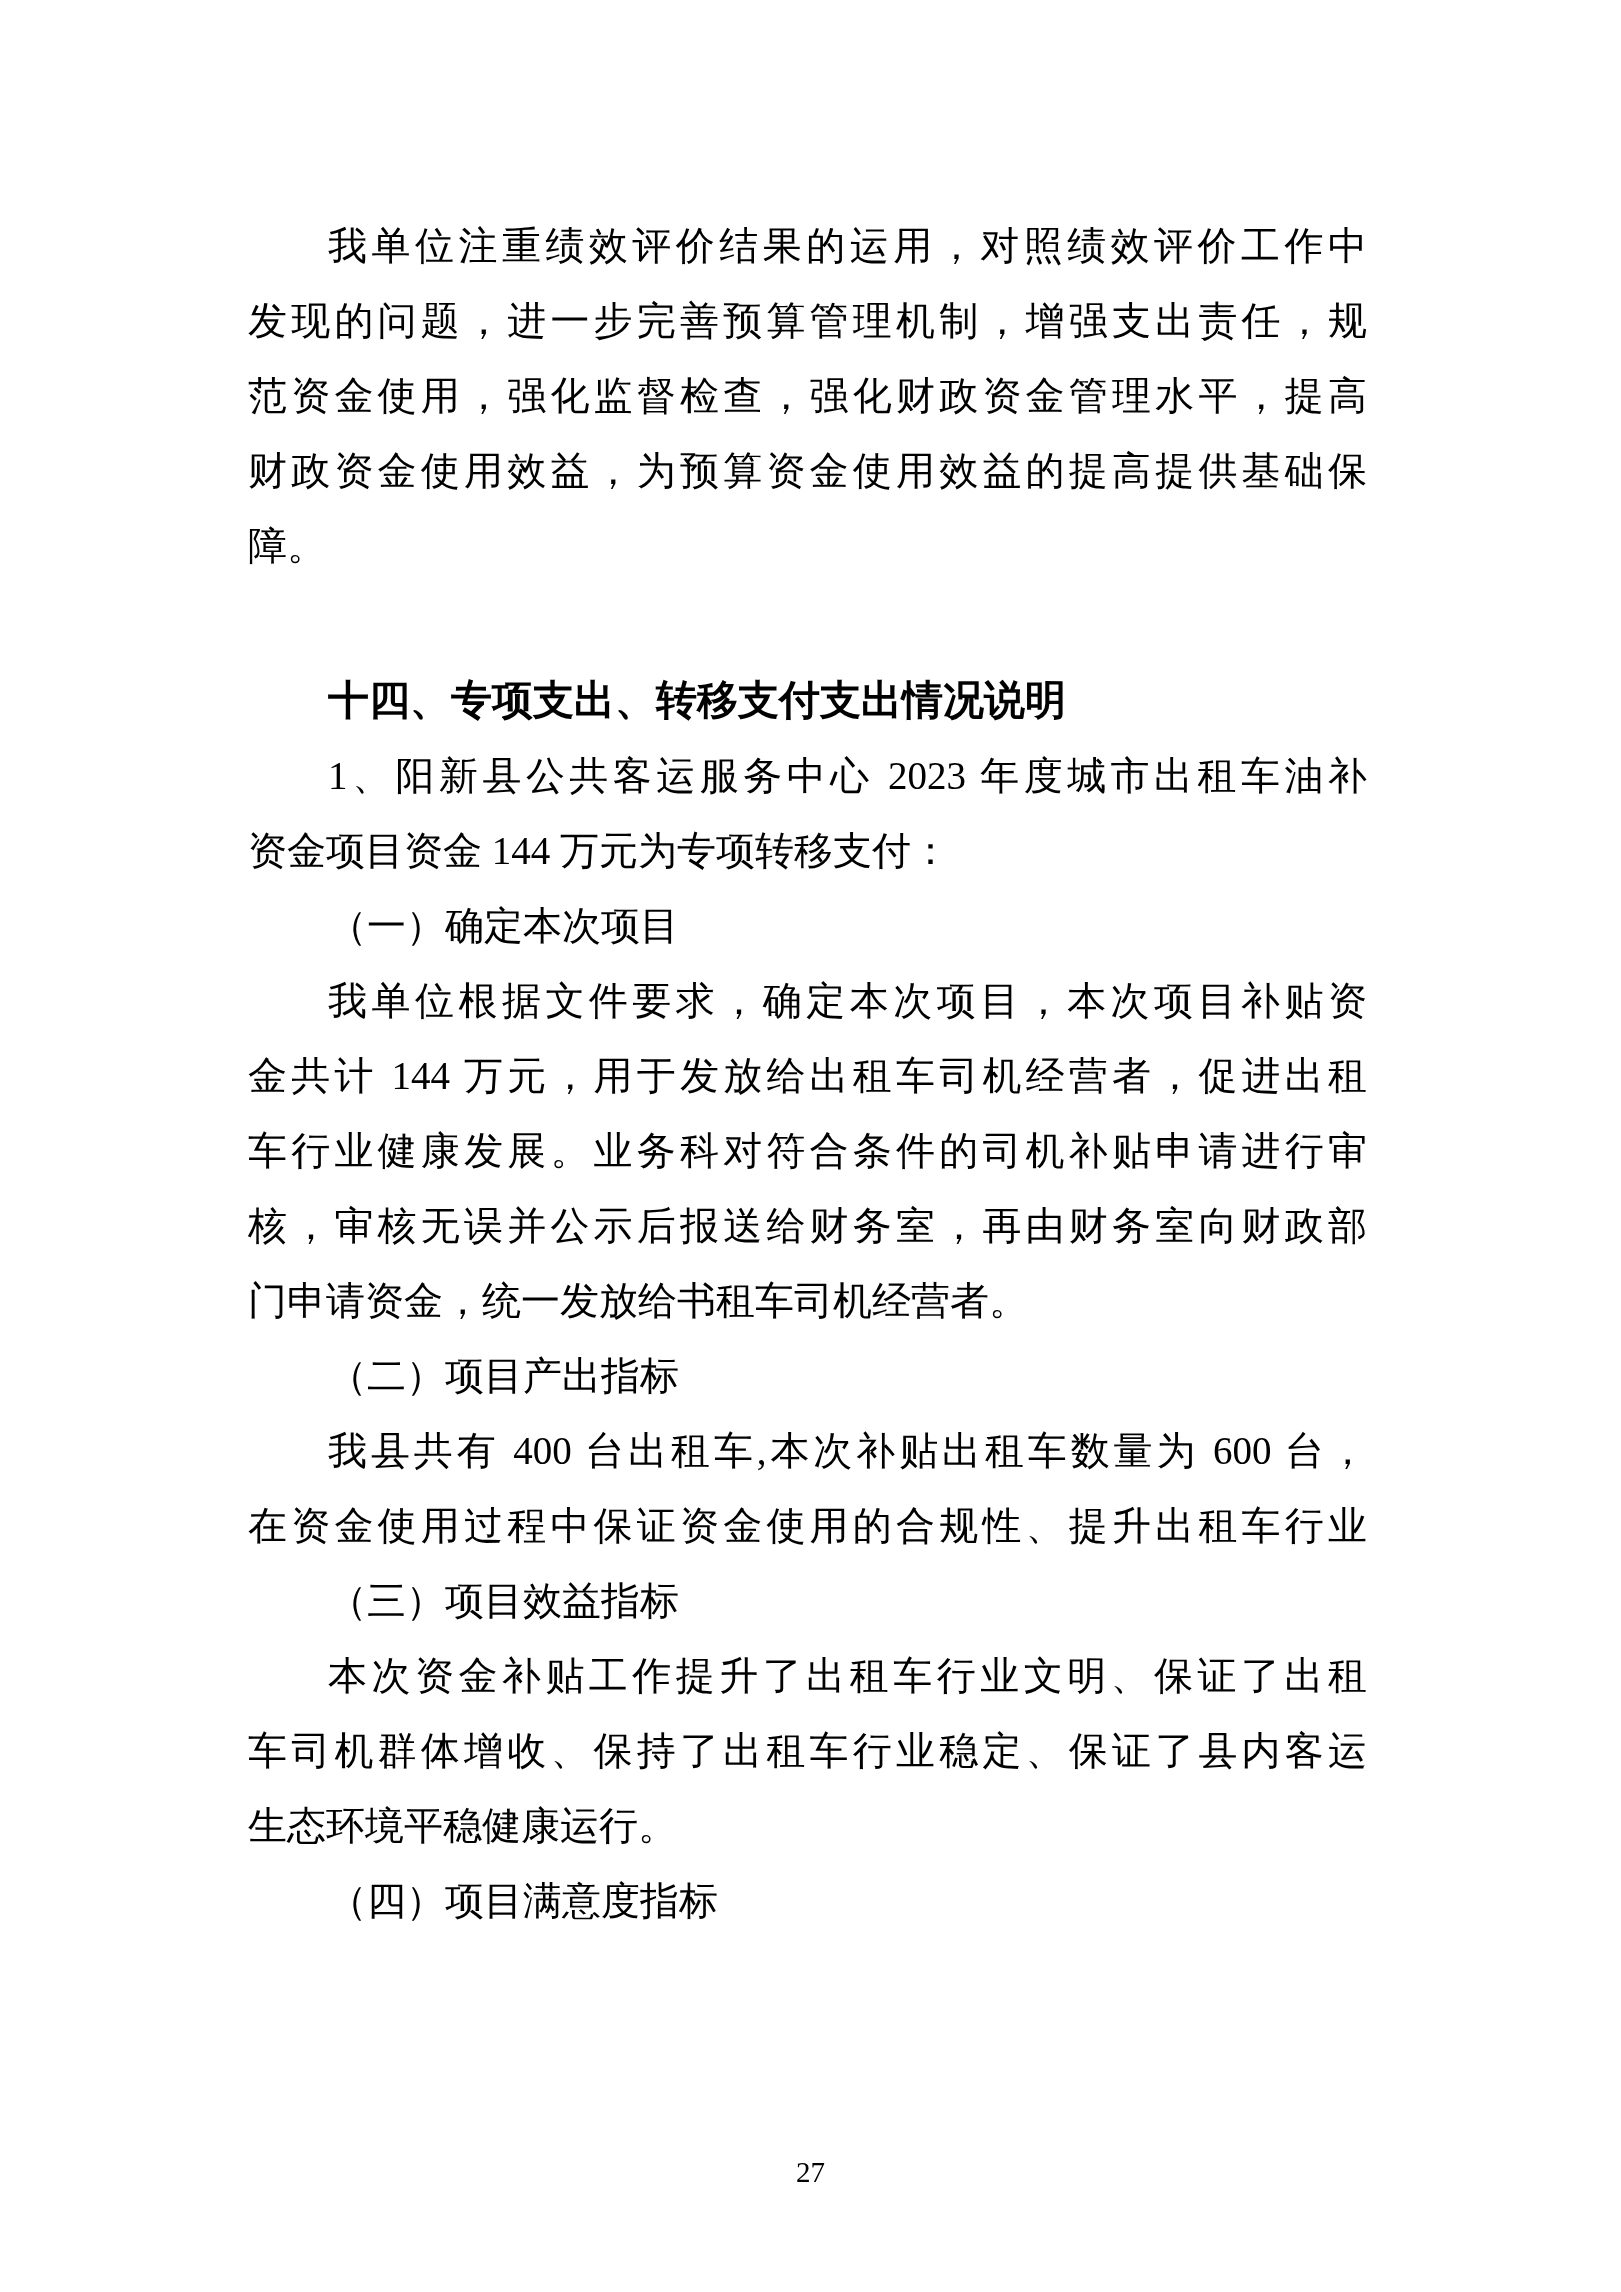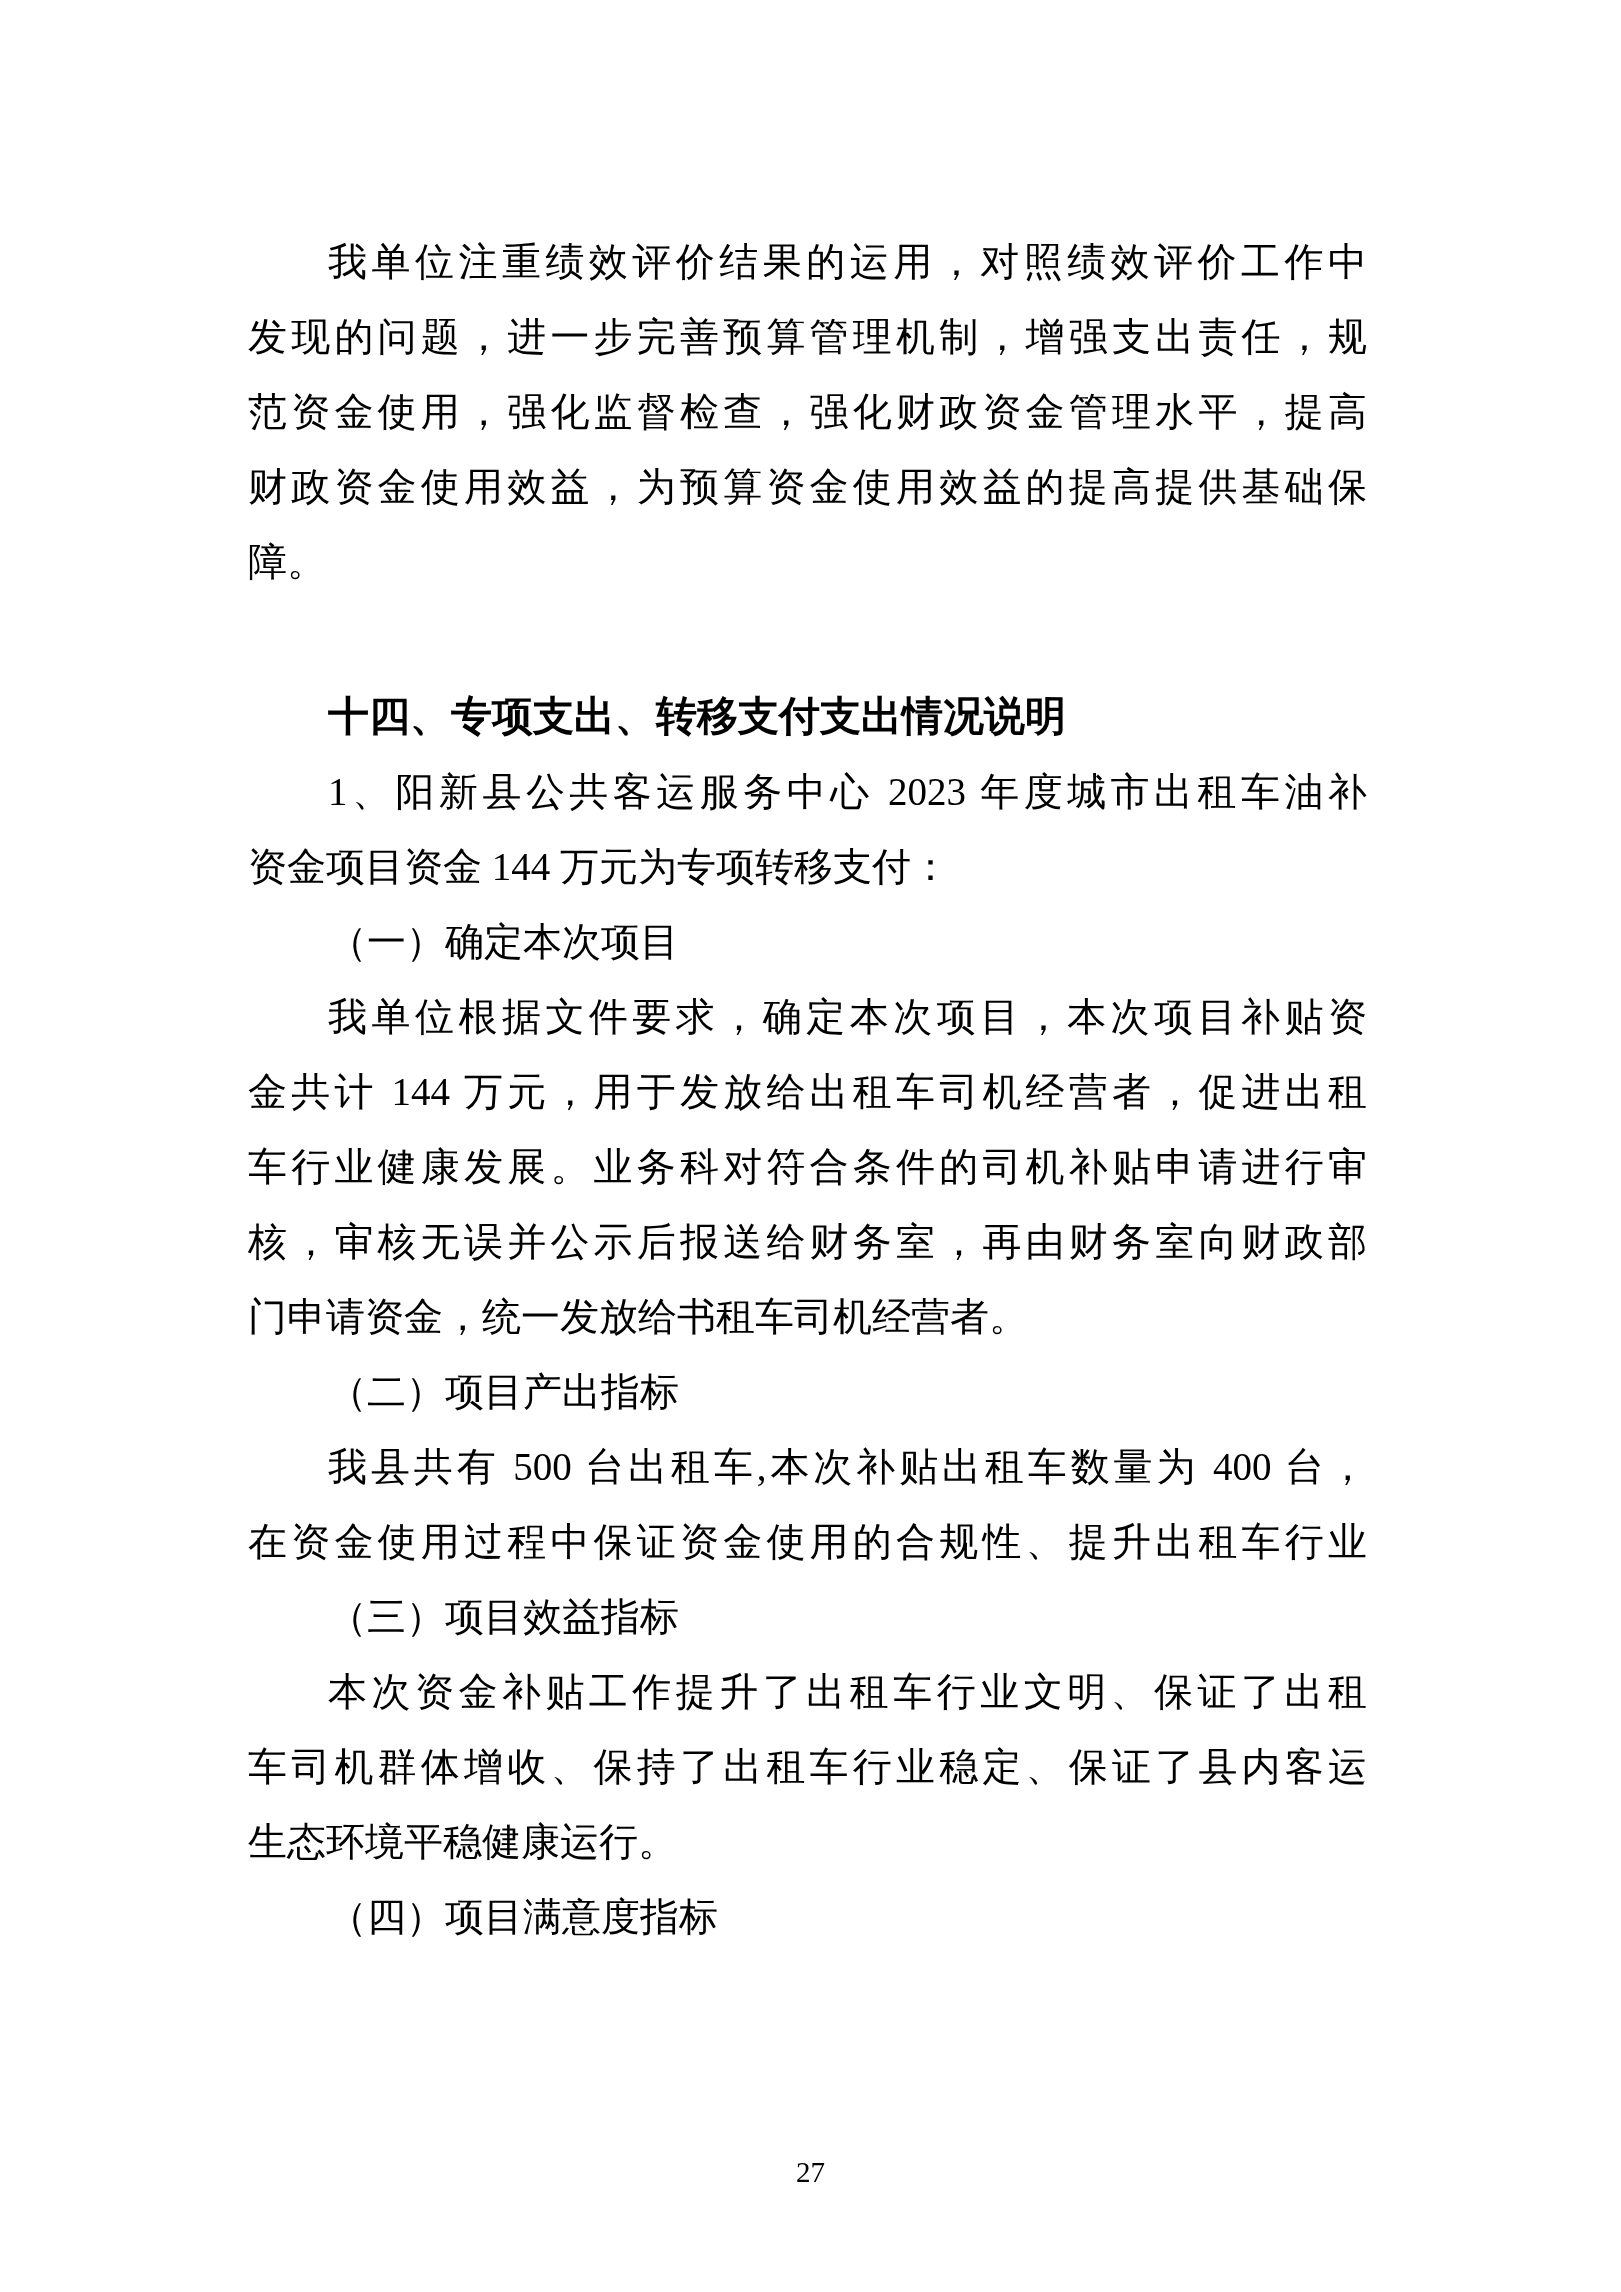--- a/index.html
+++ b/index.html
@@ -13,21 +13,21 @@
     height: 2293px;
     background: #ffffff;
     margin: 0 auto;
     overflow: hidden;
     font-family: "Liberation Serif", "DejaVu Serif", serif;
     color: #000000;
   }
   .content {
     position: absolute;
     left: 248px;
-    top: 224px;
+    top: 208px;
     width: 1119px;
   }
   .line {
     height: 75px;
     line-height: 75px;
     font-size: 39px;
     white-space: nowrap;
     text-align: left;
   }
   .line.just {
@@ -69,21 +69,21 @@
       <div class="line heading indent">十四、专项支出、转移支付支出情况说明</div>
       <div class="line indent just">1、阳新县公共客运服务中心 2023 年度城市出租车油补</div>
       <div class="line">资金项目资金 144 万元为专项转移支付：</div>
       <div class="line indent">（一）确定本次项目</div>
       <div class="line indent just">我单位根据文件要求，确定本次项目，本次项目补贴资</div>
       <div class="line just">金共计 144 万元，用于发放给出租车司机经营者，促进出租</div>
       <div class="line just">车行业健康发展。业务科对符合条件的司机补贴申请进行审</div>
       <div class="line just">核，审核无误并公示后报送给财务室，再由财务室向财政部</div>
       <div class="line">门申请资金，统一发放给书租车司机经营者。</div>
       <div class="line indent">（二）项目产出指标</div>
-      <div class="line indent just">我县共有 500 台出租车,本次补贴出租车数量为 400 台，</div>
+      <div class="line indent just">我县共有 400 台出租车,本次补贴出租车数量为 600 台，</div>
       <div class="line just">在资金使用过程中保证资金使用的合规性、提升出租车行业</div>
       <div class="line indent">（三）项目效益指标</div>
       <div class="line indent just">本次资金补贴工作提升了出租车行业文明、保证了出租</div>
       <div class="line just">车司机群体增收、保持了出租车行业稳定、保证了县内客运</div>
       <div class="line">生态环境平稳健康运行。</div>
       <div class="line indent">（四）项目满意度指标</div>
     </div>
   <div class="page-number">27</div>
 </div>
 

